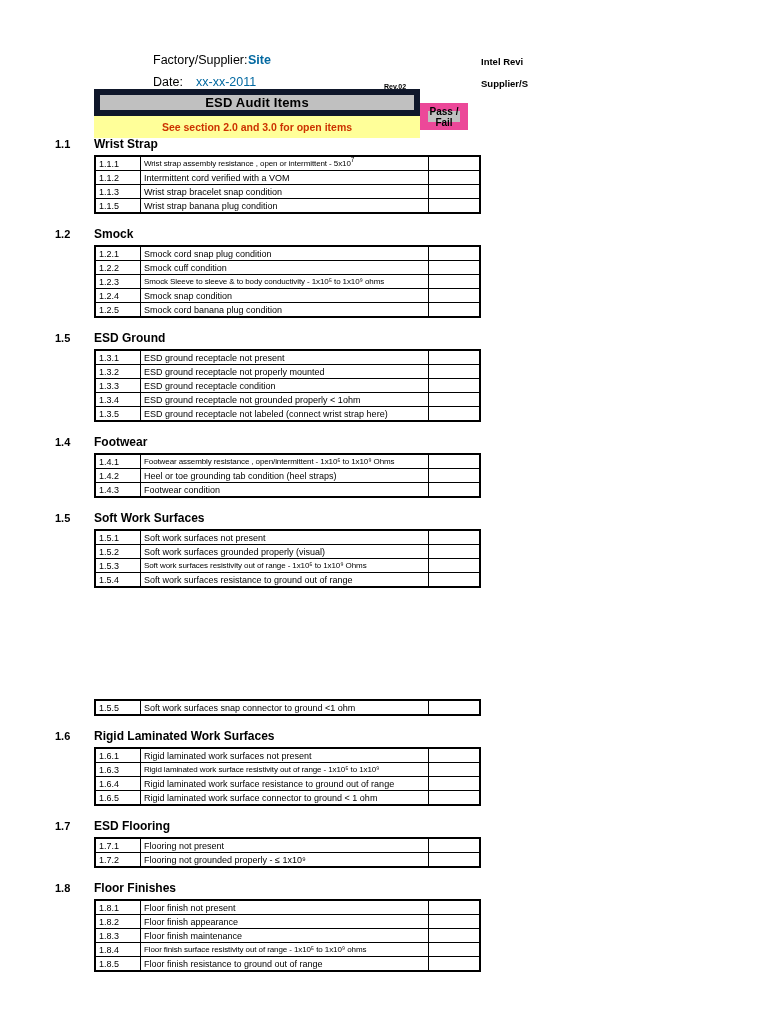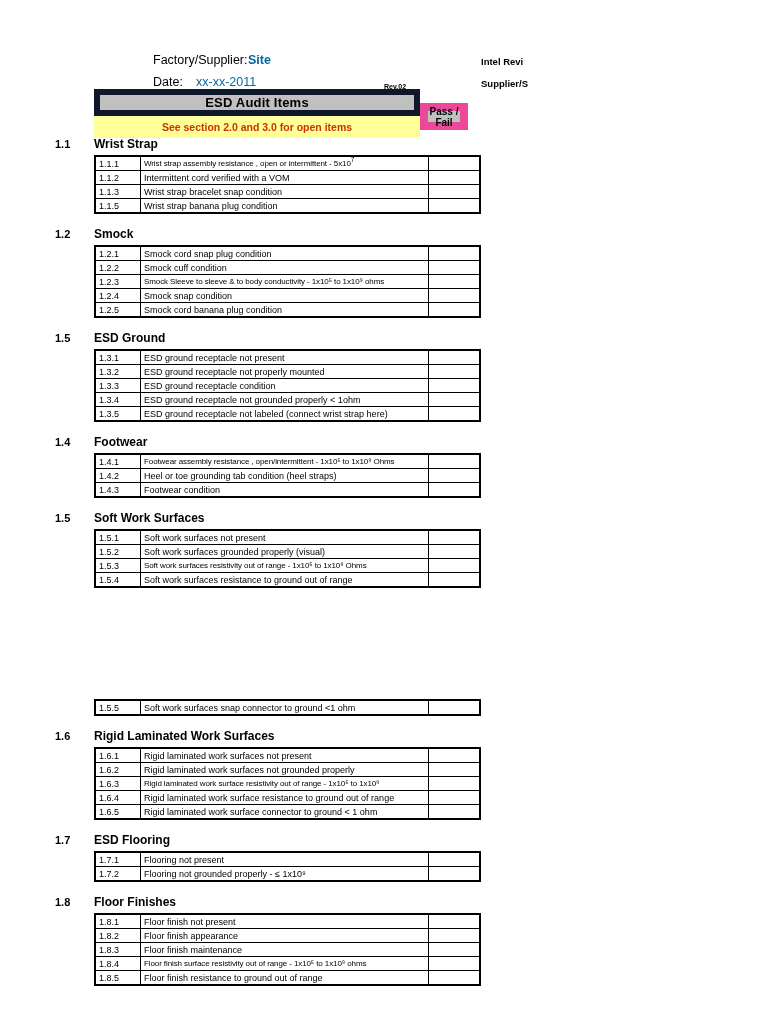--- a/index.html
+++ b/index.html
@@ -406,25 +406,20 @@
             <span class="grp-title">Rigid Laminated Work Surfaces</span>
           </div>
           <table class="items">
             <tbody>
               <tr>
                 <td class="c-id">1.6.1</td>
                 <td class="c-desc">Rigid laminated work surfaces not present</td>
                 <td class="c-pf"></td>
               </tr>
               <tr>
-                <td class="c-id">1.6.2</td>
-                <td class="c-desc">Rigid laminated work surfaces not grounded properly</td>
-                <td class="c-pf"></td>
-              </tr>
-              <tr>
                 <td class="c-id">1.6.3</td>
                 <td class="c-desc small">Rigid laminated work surface resistivity out of range -  1x10⁵ to 1x10⁹</td>
                 <td class="c-pf"></td>
               </tr>
               <tr>
                 <td class="c-id">1.6.4</td>
                 <td class="c-desc">Rigid laminated work surface resistance to ground out of range</td>
                 <td class="c-pf"></td>
               </tr>
               <tr>

